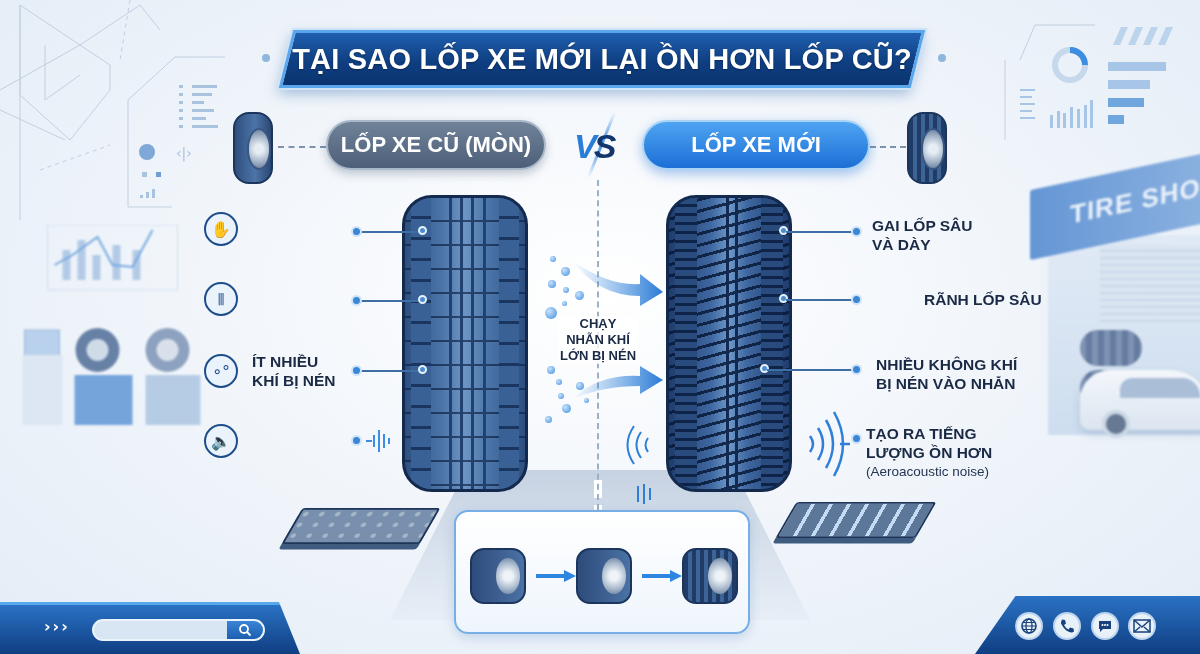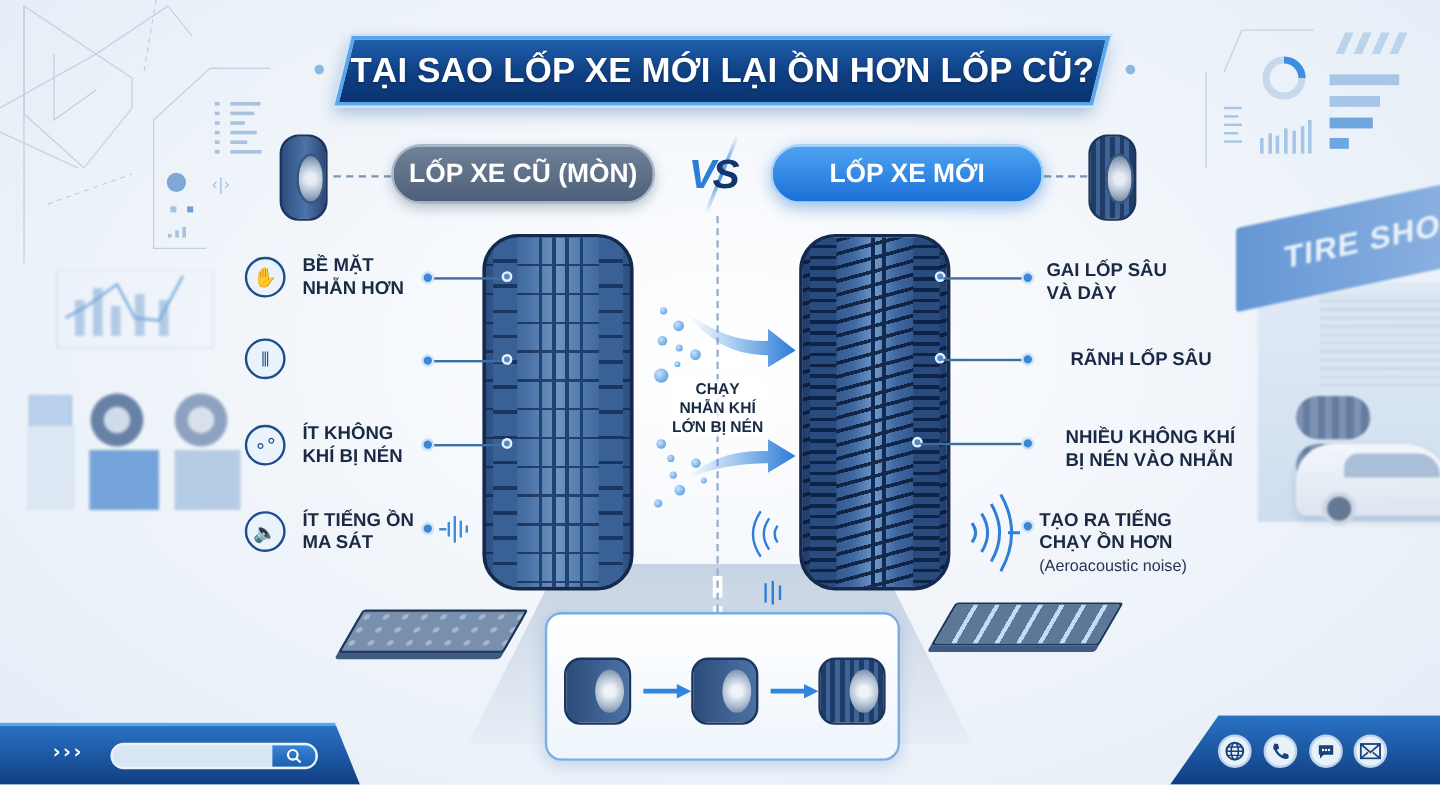--- a/index.html
+++ b/index.html
@@ -288,41 +288,33 @@
 <div class="center-divider"></div>
 
 <div class="tire tire-old"></div>
 <div class="tire tire-new"></div>
 
 <div class="slab slab-old"></div>
 <div class="slab slab-new"></div>
 
 <div class="feature" style="left:204px;top:212px;">
   <div class="feat-icon">✋</div>
-  <div class="feat-text">
-      <span class="l1">BỀ MẶT</span>
-      <span class="l2">NHẴN HƠN</span>
-    </div>
 </div>
 <div class="feature" style="left:204px;top:282px;">
   <div class="feat-icon">⫴</div>
 </div>
 <div class="feature" style="left:204px;top:352px;">
   <div class="feat-icon">∘°</div>
   <div class="feat-text">
-      <span class="l1">ÍT KHÔNG</span>
+      <span class="l1">ÍT NHIỀU</span>
       <span class="l2">KHÍ BỊ NÉN</span>
     </div>
 </div>
 <div class="feature" style="left:204px;top:424px;">
   <div class="feat-icon">🔈</div>
-  <div class="feat-text">
-      <span class="l1">ÍT TIẾNG ỒN</span>
-      <span class="l2">MA SÁT</span>
-    </div>
 </div>
 
 <div class="connector" style="left:356px;top:231px;width:66px;"></div>
 <div class="conn-dot" style="left:351px;top:226px;"></div>
 <div class="tire-dot" style="left:418px;top:226px;"></div>
 <div class="connector" style="left:356px;top:300px;width:66px;"></div>
 <div class="conn-dot" style="left:351px;top:295px;"></div>
 <div class="tire-dot" style="left:418px;top:295px;"></div>
 <div class="connector" style="left:356px;top:370px;width:66px;"></div>
 <div class="conn-dot" style="left:351px;top:365px;"></div>
@@ -348,35 +340,35 @@
 <div class="connector" style="left:767px;top:369px;width:89px;"></div>
 <div class="conn-dot" style="left:851px;top:364px;"></div>
 <div class="conn-dot" style="left:851px;top:433px;"></div>
 
 <div class="feature" style="left:872px;top:216px;">
   <div class="feat-text" style="margin-left:0">
       <span class="l1">GAI LỐP SÂU</span>
       <span class="l2">VÀ DÀY</span>
     </div>
 </div>
-<div class="feature" style="left:892px;top:290px;">
+<div class="feature" style="left:924px;top:290px;">
   <div class="feat-text" style="margin-left:0">
       <span class="l1">RÃNH LỐP SÂU</span>
     </div>
 </div>
 <div class="feature" style="left:872px;top:355px;">
-  <div class="feat-text" style="margin-left:16px">
+  <div class="feat-text" style="margin-left:4px">
       <span class="l1">NHIỀU KHÔNG KHÍ</span>
       <span class="l2">BỊ NÉN VÀO NHẴN</span>
     </div>
 </div>
 <div class="feature" style="left:866px;top:424px;">
   <div class="feat-text" style="margin-left:0">
       <span class="l1">TẠO RA TIẾNG</span>
-      <span class="l2">CHẠY ỒN HƠN</span>
+      <span class="l2">LƯỢNG ỒN HƠN</span>
       <span class="sub">(Aeroacoustic noise)</span>
     </div>
 </div>
 
 <svg class="abs" style="left:800px;top:404px;" width="56" height="80">
   <g stroke="#2f7fd8" stroke-width="2.5" fill="none">
     <path d="M10 32 q6 8 0 16"></path>
       <path d="M18 24 q10 16 0 32"></path>
       <path d="M26 16 q14 24 0 48"></path>
       <path d="M34 8 q18 32 0 64"></path>

